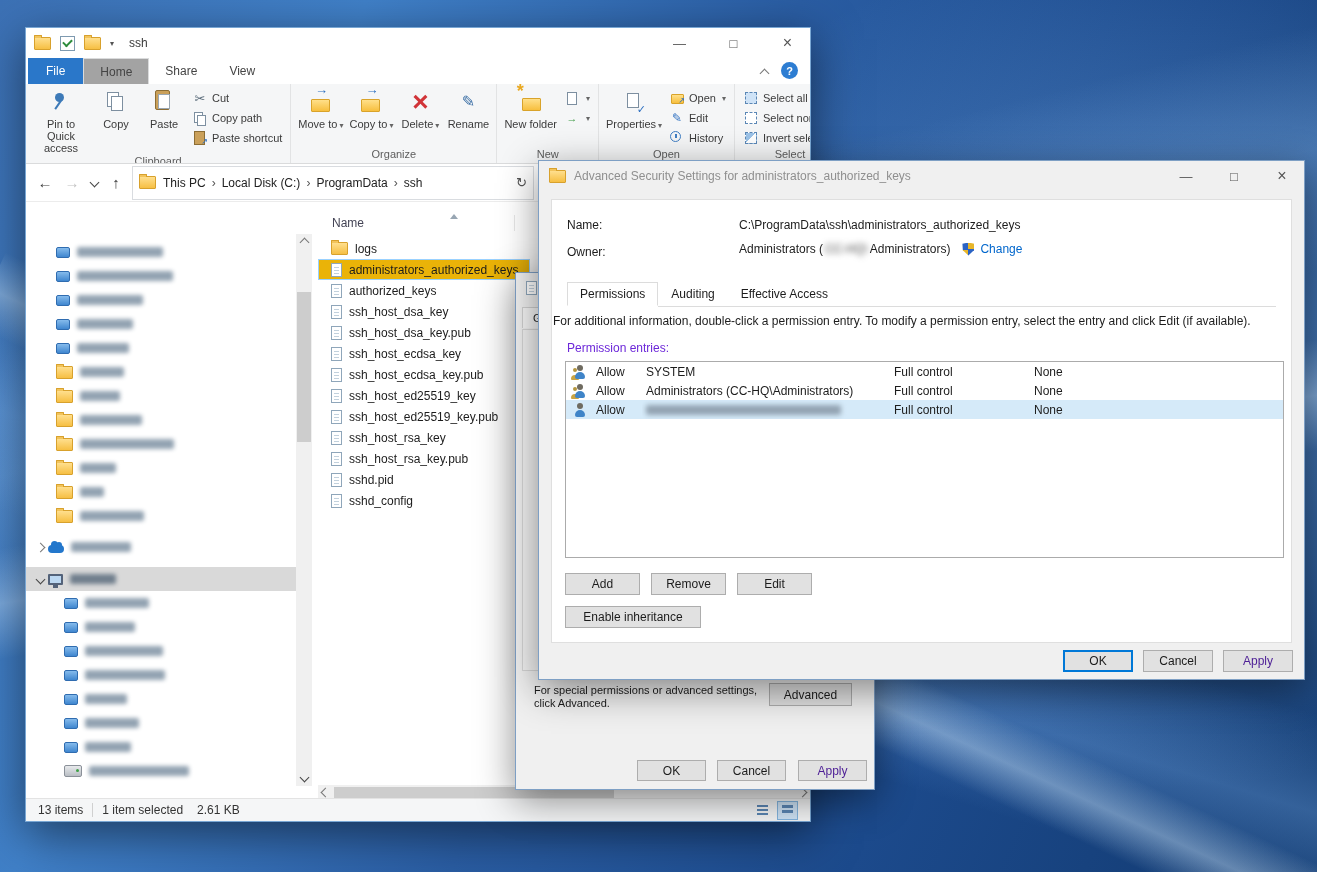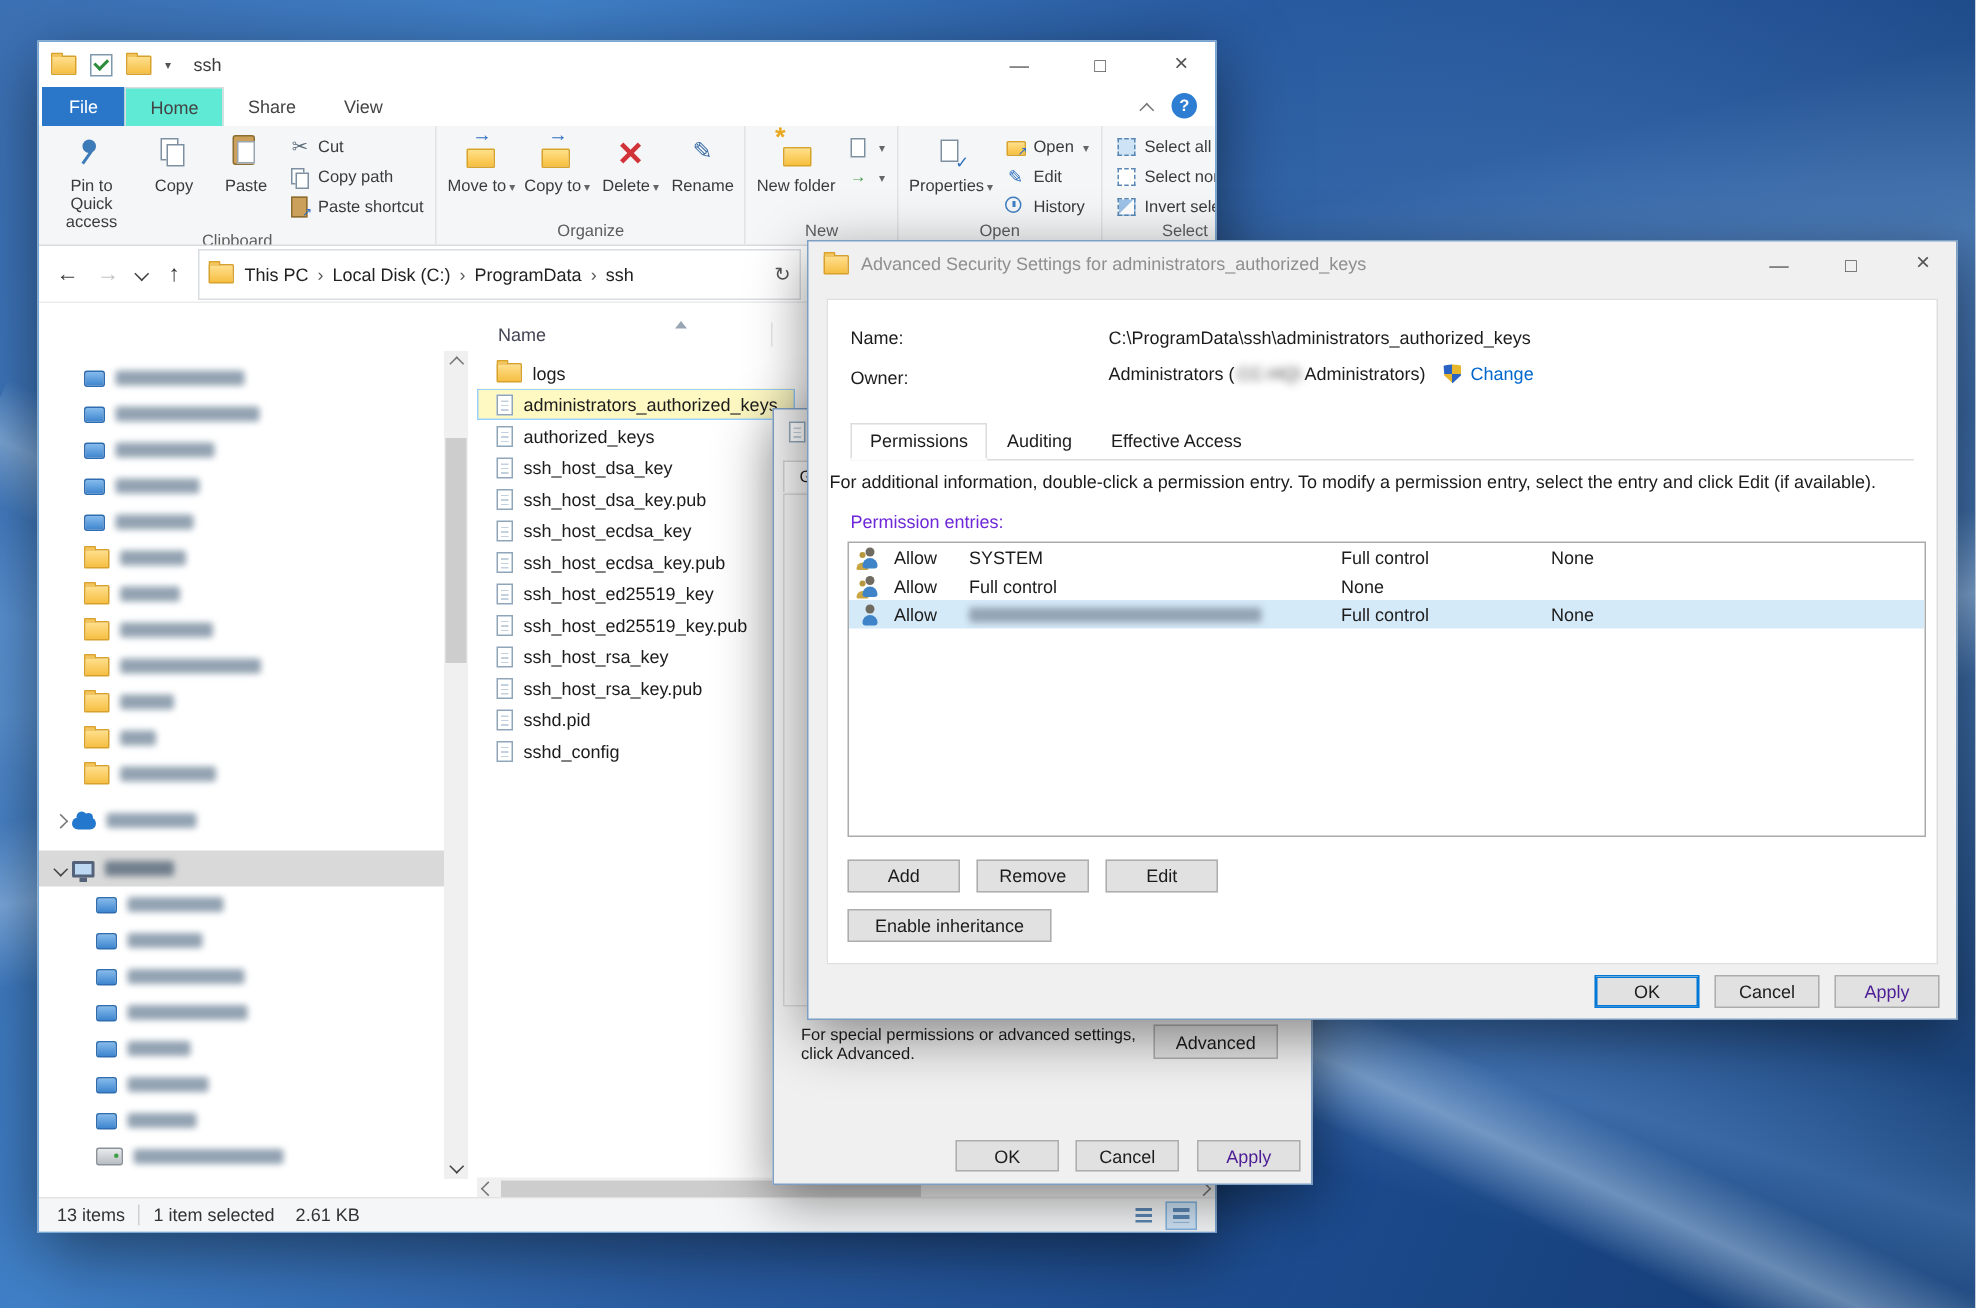--- a/index.html
+++ b/index.html
@@ -72,21 +72,21 @@
 
   
   .explorer{left:25px;top:27px;width:786px;height:795px;z-index:10}
   .ex-titlebar{position:absolute;left:0;top:0;width:100%;height:30px;display:flex;align-items:center;padding-left:8px;box-sizing:border-box;gap:9px;background:#fff}
   .ex-title{font-size:12px;color:#3b3b3b;margin-left:6px}
   .qat-caret{font-size:8px;color:#555}
   .ex-tabrow{position:absolute;left:0;top:30px;width:100%;height:26px;background:#fff;display:flex;align-items:flex-end}
   .extabs{display:flex;height:26px;margin-left:2px}
   .extab{padding:0 16px;font-size:12px;color:#444;display:flex;align-items:center;height:26px;box-sizing:border-box}
   .extab.file{background:#2a77c9;color:#fff;padding:0 18px}
-  .extab.active{background:#5eead4;border:1px solid #dadbdc;border-bottom:none}
+  .extab.active{background:#a3a3a3;border:1px solid #dadbdc;border-bottom:none}
   .collapse-chev{position:absolute;right:42px;top:8px}
   .help-btn{position:absolute;right:12px;top:4px;width:17px;height:17px;border-radius:50%;background:#2d7dd2;color:#fff;font-size:11px;font-weight:bold;display:flex;align-items:center;justify-content:center}
   .ex-ribbon{position:absolute;left:0;top:56px;width:100%;height:80px;background:#f5f6f7;border-bottom:1px solid #dadbdc;box-sizing:border-box;overflow:hidden}
   .rgroups{display:flex;height:100%}
   .rgroup{display:flex;flex-direction:column;border-right:1px solid #e2e3e4;padding:0 2px;flex:0 0 auto}
   .ritems{flex:1;display:flex;align-items:stretch;padding:2px 2px 0}
   .rlabel{font-size:11px;color:#5d5d5d;text-align:center;padding:0 6px 3px}
   .rlarge{display:flex;flex-direction:column;align-items:center;min-width:42px;max-width:56px;padding:1px 3px;font-size:11px;line-height:12px;color:#3b3b3b;text-align:center}
   .rlarge .ri{width:32px;height:30px;display:flex;align-items:center;justify-content:center;position:relative;margin-bottom:1px}
   .rcol{display:flex;flex-direction:column;padding-top:2px}
@@ -145,21 +145,21 @@
   .vscroll{position:absolute;left:270px;top:206px;width:16px;height:552px;background:#f0f0f0}
   .vthumb{position:absolute;left:1px;top:58px;width:14px;height:150px;background:#cdcdcd}
   .varrow{position:absolute;left:0;width:16px;height:15px;display:flex;align-items:center;justify-content:center}
   .varrow.up{top:1px}.varrow.down{bottom:1px}
 
   .ex-colhead{position:absolute;left:292px;top:184px;right:2px;height:22px;display:flex;align-items:center;padding-left:14px;font-size:12px;color:#445;box-sizing:border-box}
   .sort-caret{position:absolute;left:132px;top:2px;width:0;height:0;border-left:4px solid transparent;border-right:4px solid transparent;border-bottom:5px solid #98a6b3}
   .colline{position:absolute;left:196px;top:3px;width:1px;height:16px;background:#e6e6e6}
   .ex-files{position:absolute;left:292px;top:210px}
   .frow{display:flex;align-items:center;height:21px;padding-left:13px;padding-right:12px;gap:7px;font-size:12px;color:#1c1c1c;width:max-content}
-  .frow.sel{background:#fef9c3;box-shadow:inset 0 0 0 1px #99d1ff;min-width:208px;box-sizing:border-box}
+  .frow.sel{background:#eab308;box-shadow:inset 0 0 0 1px #99d1ff;min-width:208px;box-sizing:border-box}
 
   .hscroll{position:absolute;left:292px;top:757px;right:0;height:15px;background:#f0f0f0}
   .hthumb{position:absolute;left:16px;top:2px;width:280px;height:11px;background:#cdcdcd}
   .harrow{position:absolute;top:0;width:15px;height:15px;display:flex;align-items:center;justify-content:center}
   .harrow.left{left:0}.harrow.right{right:0}
 
   .ex-status{position:absolute;left:0;bottom:0;width:100%;height:23px;background:#f5f6f7;border-top:1px solid #e3e3e3;display:flex;align-items:center;font-size:12px;color:#333;padding:0 12px;box-sizing:border-box}
   .vdiv{width:1px;height:14px;background:#d0d0d0;margin:0 9px}
   .szgap{margin-left:14px}
   .vico{width:19px;height:17px;display:flex;align-items:center;justify-content:center;border:1px solid transparent;margin-left:4px}
@@ -658,20 +658,21 @@
             <div class="td">Allow</div>
             <div class="td">SYSTEM</div>
             <div class="td">Full control</div>
             <div class="td">None</div>
           </div>
           <div class="trow">
             <div class="td tdi">
               <span class="pi group"></span>
             </div>
             <div class="td">Allow</div>
+            <div class="td">Administrators (CC-HQ\Administrators)</div>
             <div class="td">Full control</div>
             <div class="td">None</div>
           </div>
           <div class="trow sel">
             <div class="td tdi">
               <span class="pi "></span>
             </div>
             <div class="td">Allow</div>
             <div class="td">
               <span class="pblur"></span>

